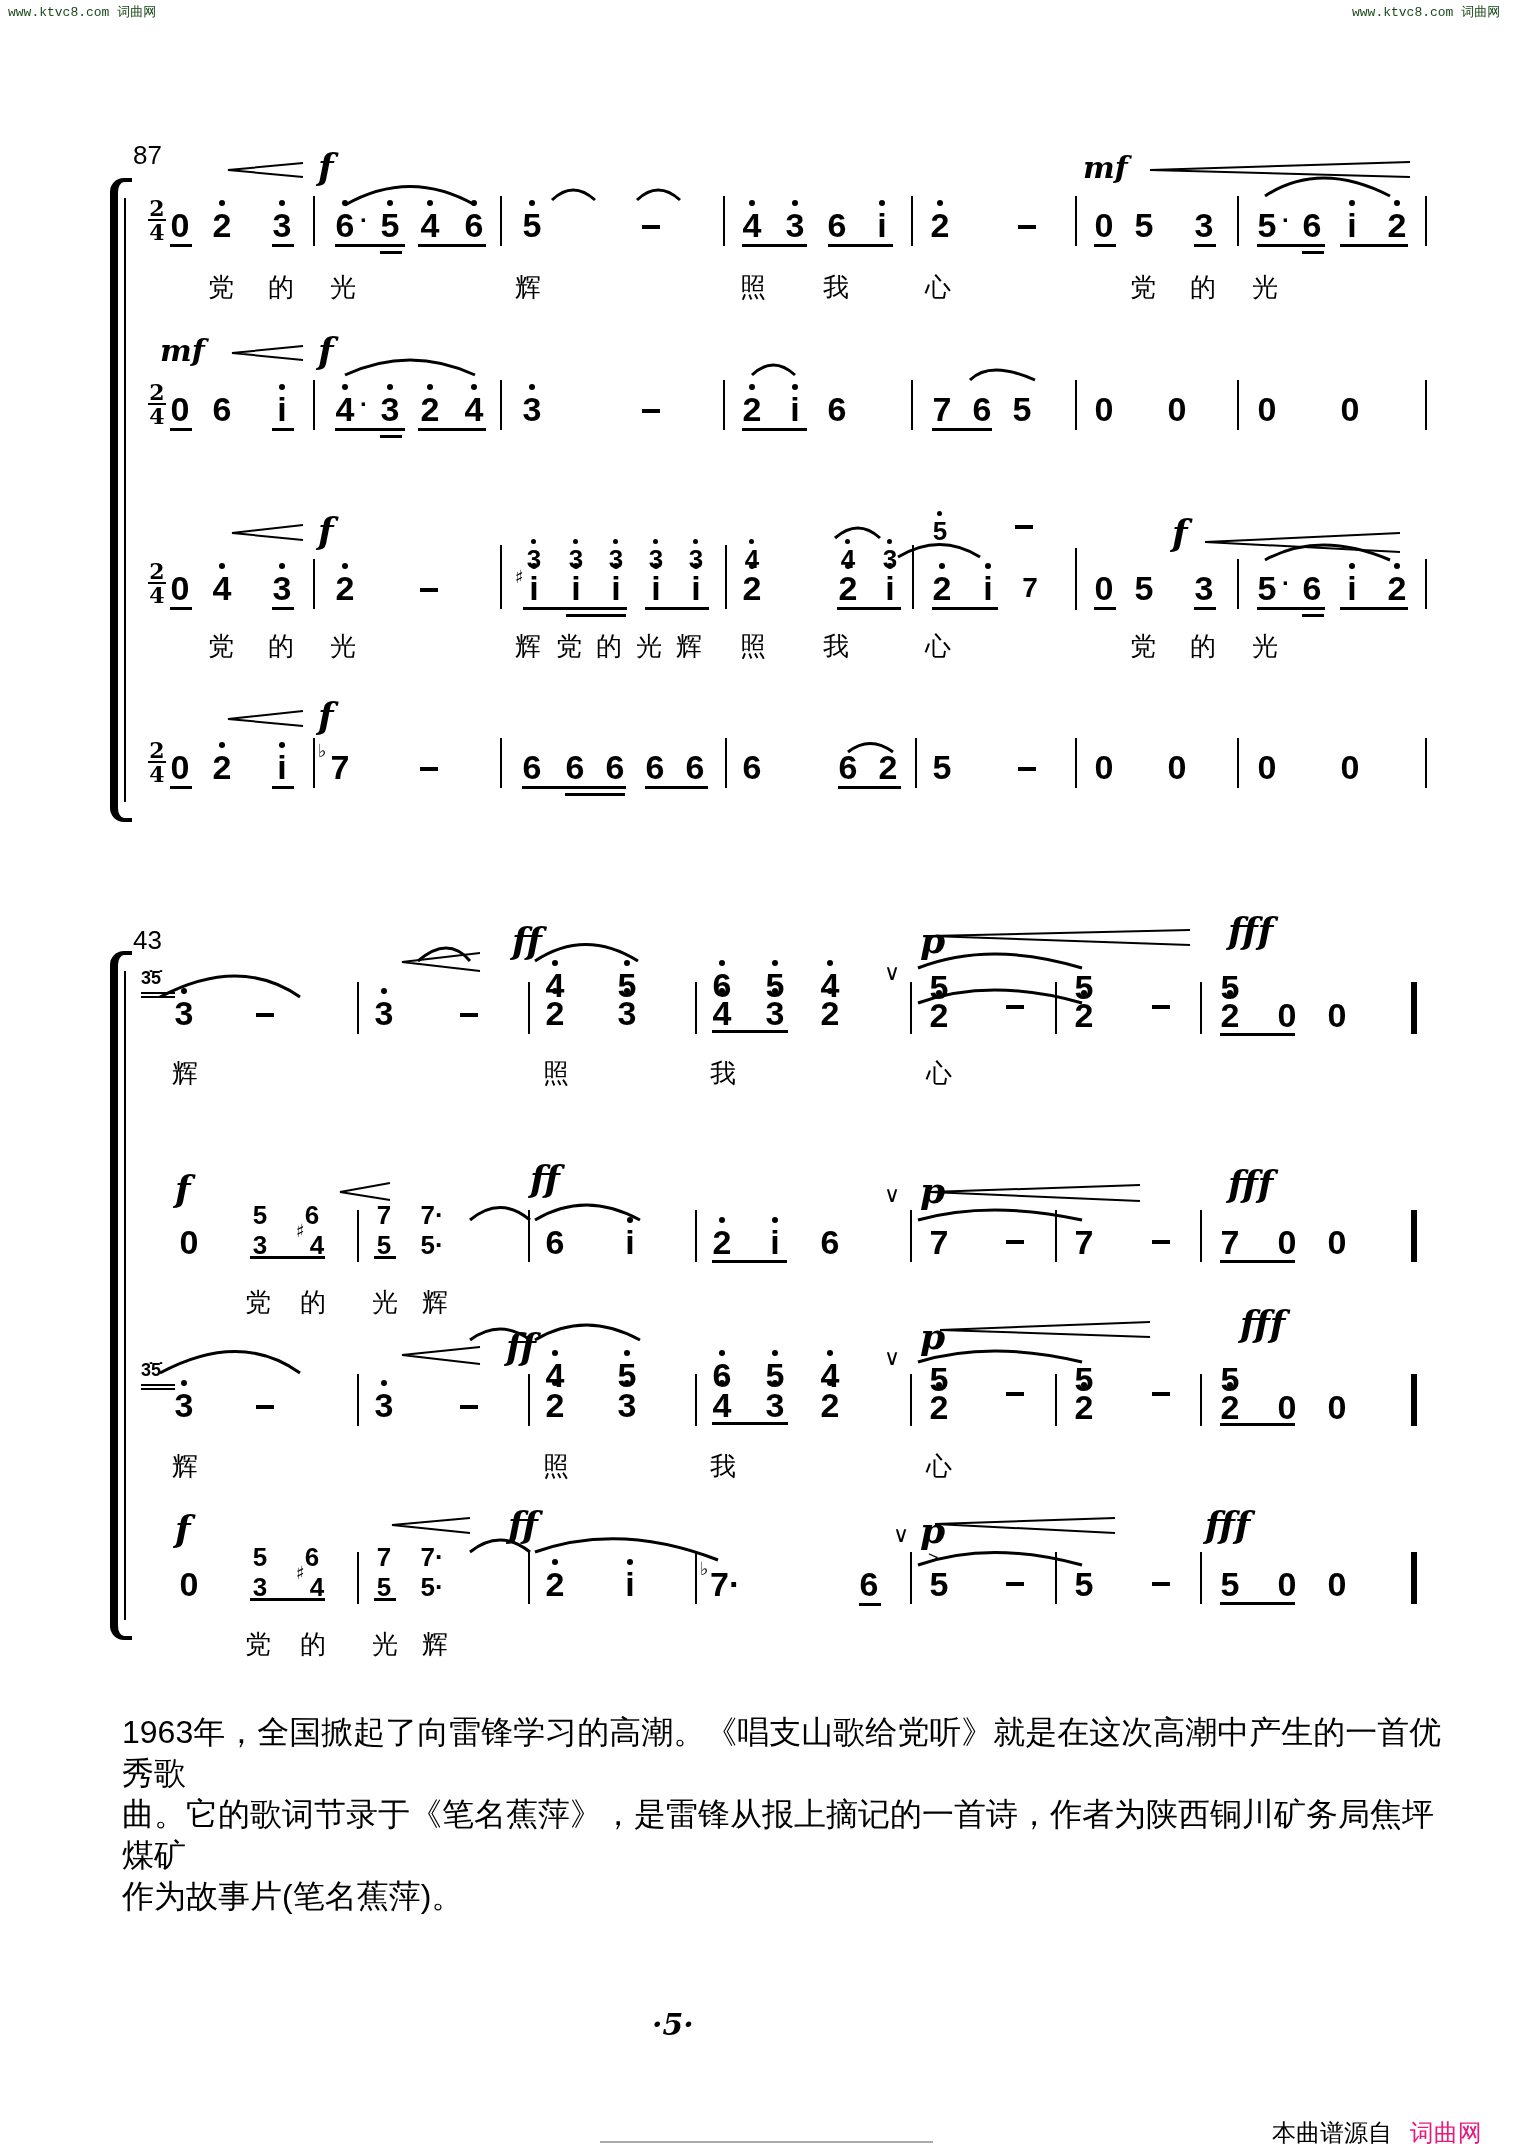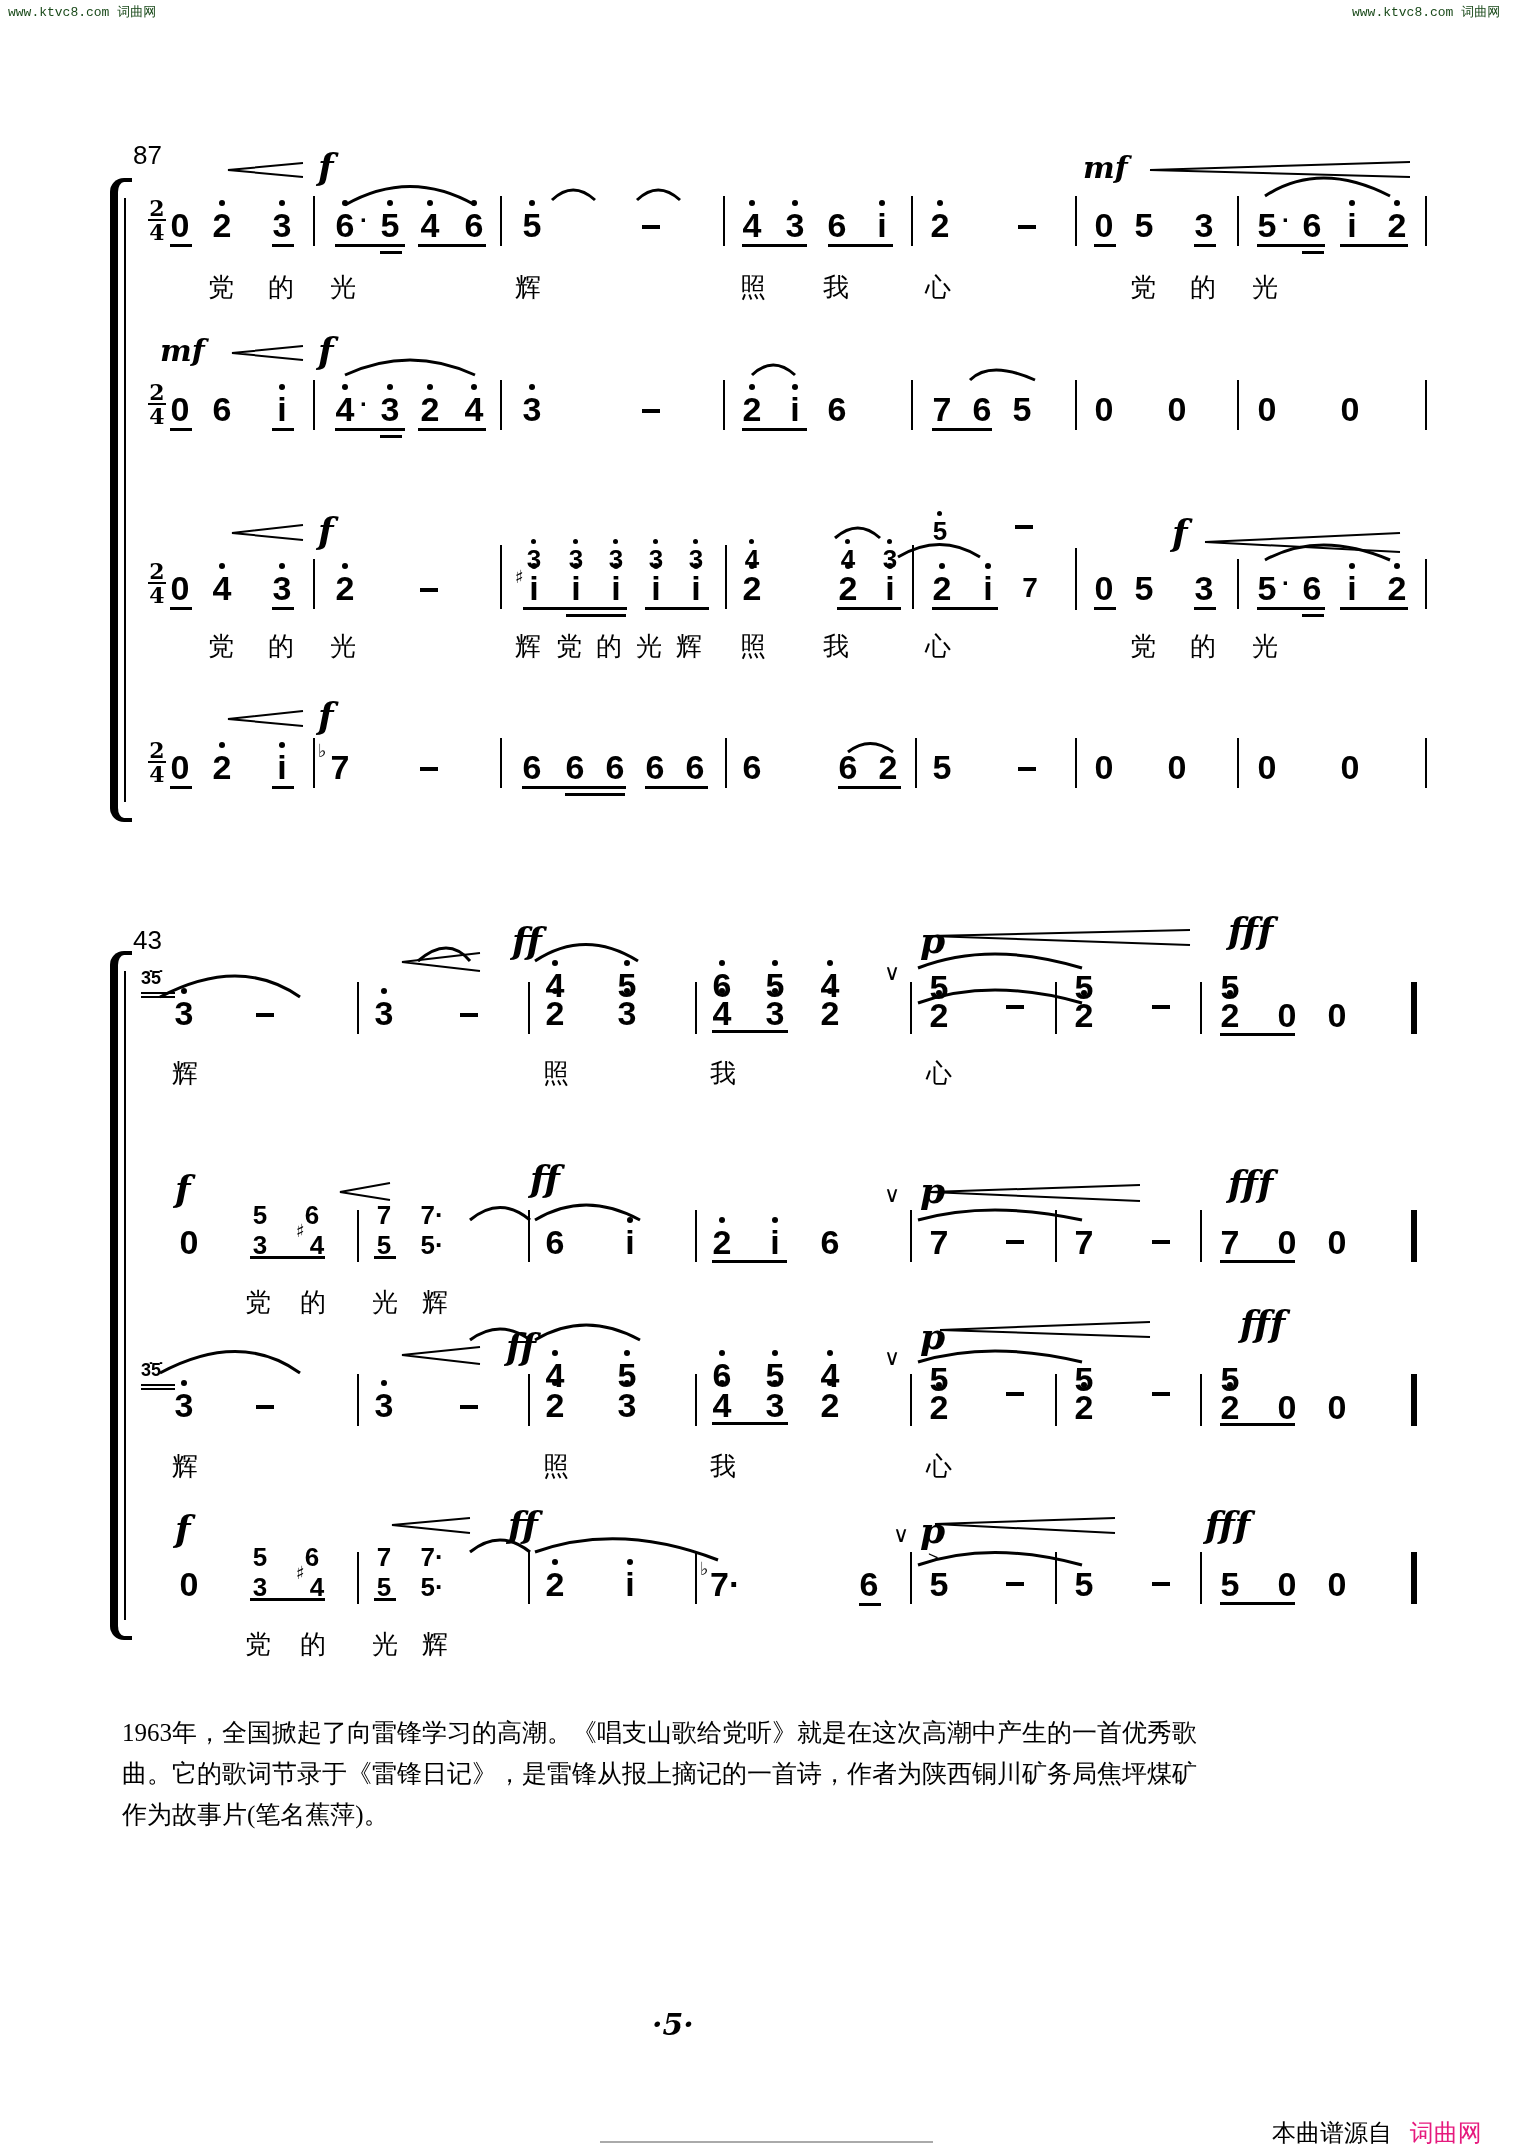--- a/index.html
+++ b/index.html
@@ -19,21 +19,21 @@
   .ul{position:absolute;height:3px;background:#000;}
   .dash{position:absolute;width:18px;height:4px;background:#000;}
   .dyn{position:absolute;font-family:"DejaVu Serif","Liberation Serif",serif;font-style:italic;font-weight:bold;font-size:36px;line-height:36px;}
   .ly{position:absolute;font-family:"DejaVu Sans",sans-serif;font-size:26px;line-height:26px;}
   .acc{position:absolute;font-family:"DejaVu Sans",sans-serif;font-size:18px;}
   .brk{position:absolute;}
   .brk .thick{position:absolute;left:0;top:0;bottom:0;width:8px;background:#000;}
   .brk .thin{position:absolute;left:14px;top:6px;bottom:6px;width:2px;background:#000;}
   .brk .capt{position:absolute;left:0;top:-14px;width:22px;height:16px;border-left:8px solid #000;border-top:4px solid #000;border-radius:14px 0 0 0;box-sizing:border-box;}
   .brk .capb{position:absolute;left:0;bottom:-14px;width:22px;height:16px;border-left:8px solid #000;border-bottom:4px solid #000;border-radius:0 0 0 14px;box-sizing:border-box;}
-  .para{position:absolute;left:122px;font-family:Liberation Serif, serif;font-size:25px;line-height:41px;width:1330px;}
+  .para{position:absolute;left:122px;font-family:Liberation Sans, sans-serif;font-size:32px;line-height:41px;width:1330px;}
   .pnum{position:absolute;font-family:"DejaVu Serif",serif;font-style:italic;font-weight:bold;font-size:30px;}
   .breath{position:absolute;font-family:"DejaVu Sans",sans-serif;font-size:22px;}
   svg.hairpins{position:absolute;left:0;top:0;}
 </style>
 </head>
 <body>
 
 <div class="abs wm" style="left:8px;top:3px;">www.ktvc8.com 词曲网</div>
 <div class="abs wm" style="left:1352px;top:3px;">www.ktvc8.com 词曲网</div>
 
@@ -523,21 +523,21 @@
   <div class="n" style="left:1325px;top:1567px;">0</div>
   <div class="bl fin" style="left:1411px;top:1552px;height:52px;"></div>
   <div class="ly" style="left:245px;top:1631px;">党</div>
   <div class="ly" style="left:300px;top:1631px;">的</div>
   <div class="ly" style="left:372px;top:1631px;">光</div>
   <div class="ly" style="left:422px;top:1631px;">辉</div>
 </div>
 
 <div class="para" style="top:1712px;">
   <div>1963年，全国掀起了向雷锋学习的高潮。《唱支山歌给党听》就是在这次高潮中产生的一首优秀歌</div>
-  <div>曲。它的歌词节录于《雷锋日记》，是雷锋从报上摘记的一首诗，作者为陕西铜川矿务局焦坪煤矿</div>
+  <div>曲。它的歌词节录于《笔名蕉萍》，是雷锋从报上摘记的一首诗，作者为陕西铜川矿务局焦坪煤矿</div>
   <div>作为故事片(笔名蕉萍)。</div>
 </div>
 
 <div class="pnum" style="left:652px;top:2007px;">·5·</div>
 
 <div class="abs" style="left:600px;top:2141px;width:333px;height:2px;background:#aaa;"></div>
 <div class="abs" style="left:1272px;top:2117px;font-size:24px;font-family:'DejaVu Sans',sans-serif;">
   <span>本曲谱源自</span>
   <span style="color:#e6197d;margin-left:10px;">词曲网</span>
 </div>

